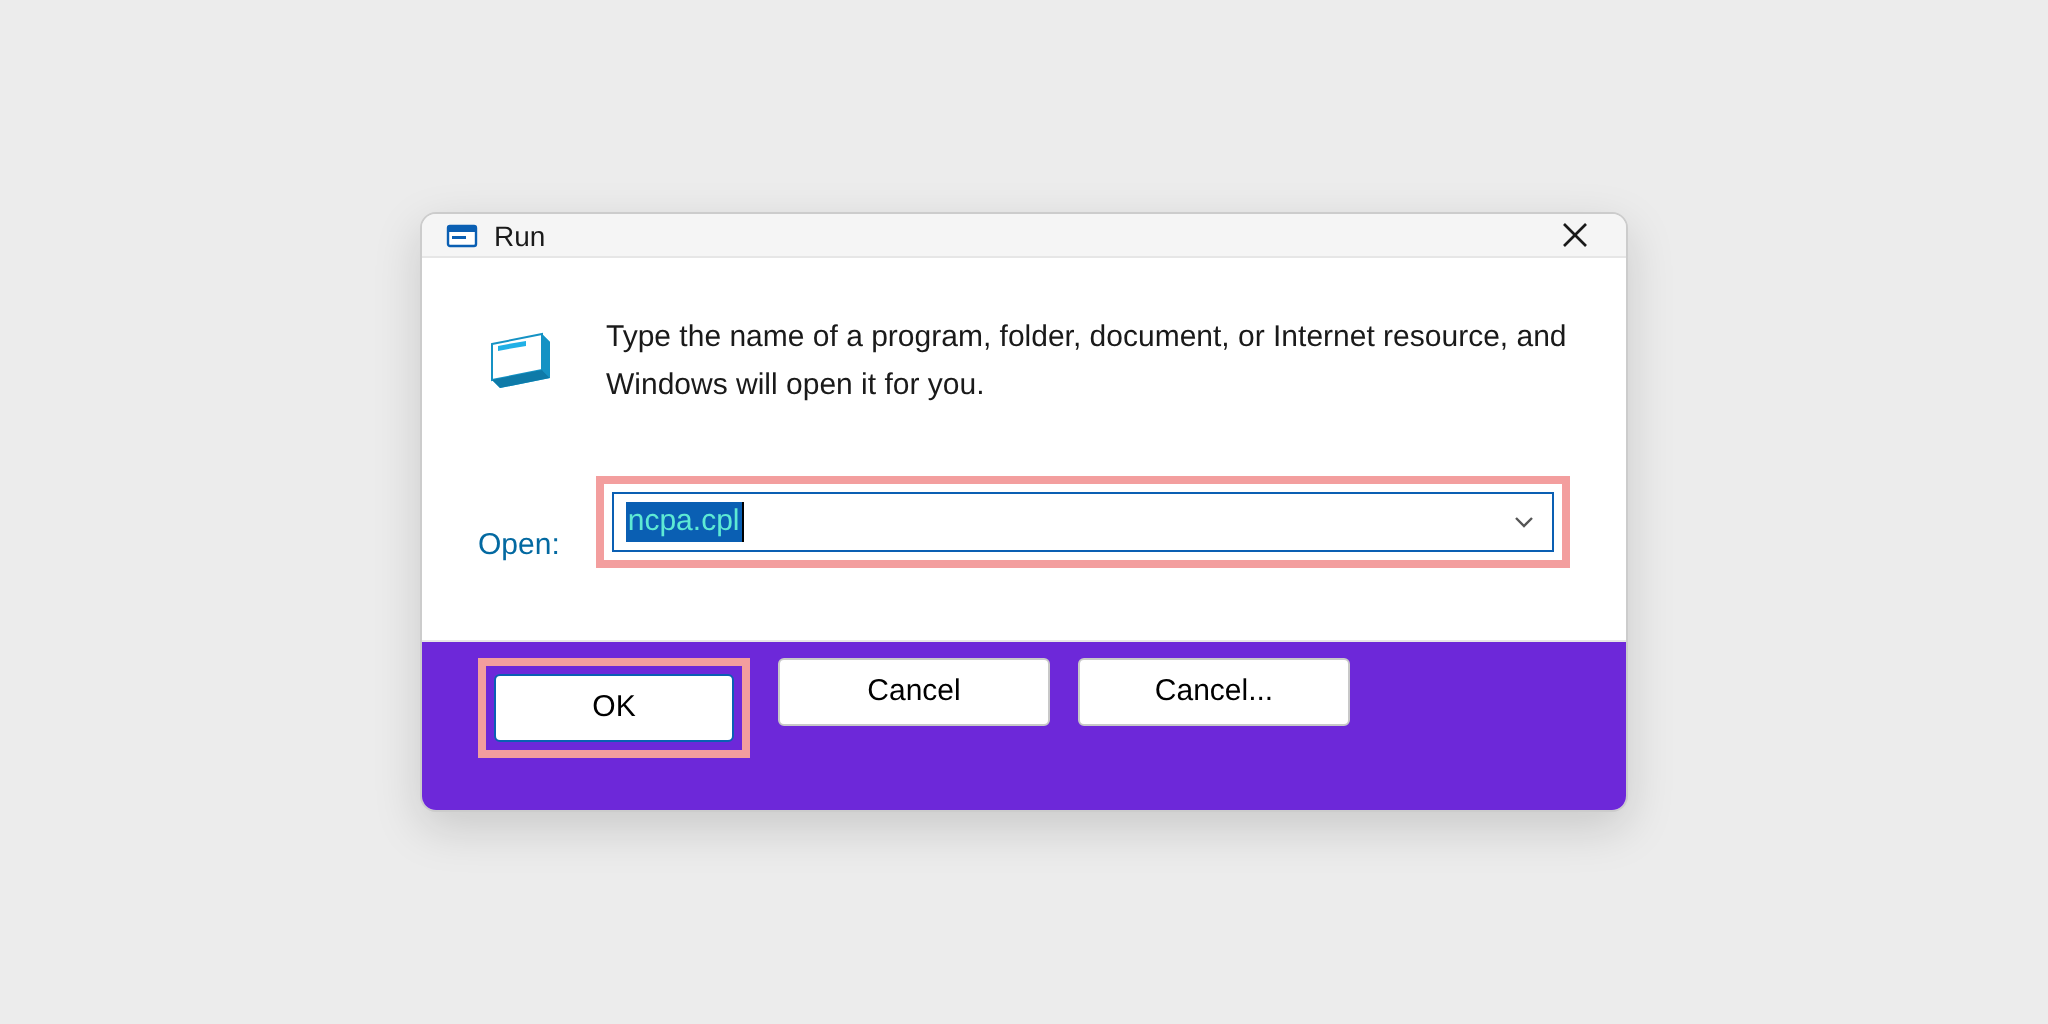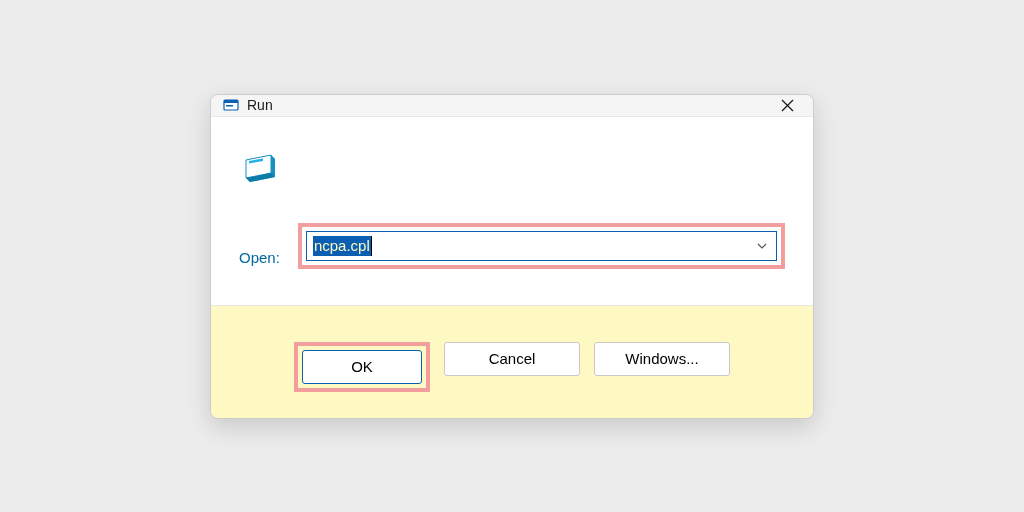--- a/index.html
+++ b/index.html
@@ -97,43 +97,43 @@
       height: 30px;
       border: 1px solid #0a5fb3;
       background: #fff;
       display: flex;
       align-items: center;
     }
     .combo-text {
       display: inline-block;
       margin-left: 6px;
       background: #0a5fb3;
-      color: #fef9c3;
+      color: #5eead4;
       padding: 0 1px;
       font-size: 15px;
       line-height: 20px;
       position: relative;
     }
     .combo-caret {
       position: absolute;
       right: 1px;
       top: 1px;
       bottom: 1px;
       width: 26px;
       display: flex;
       align-items: center;
       justify-content: center;
       cursor: pointer;
     }
     .footer {
-      background: #fef9c3;
+      background: #6d28d9;
       border-top: 1px solid #e6e6e6;
-      padding: 36px 28px 26px 28px;
-      display: flex;
-      justify-content: center;
+      padding: 8px 28px 26px 28px;
+      display: flex;
+      justify-content: flex-start;
       gap: 14px;
     }
     .btn {
       height: 34px;
       width: 136px;
       background: #fff;
       border: 1px solid #c8c8c8;
       border-radius: 3px;
       font-size: 15px;
       font-family: inherit;
@@ -188,20 +188,21 @@
         <svg width="40" height="40" viewBox="0 0 40 40">
           <g transform="translate(4,6)">
             <path d="M 3 5 L 28 0 L 32 4 L 32 22 L 7 27 L 3 23 Z" fill="#21b0e6"></path>
             <path d="M 3 5 L 28 0 L 28 18 L 3 23 Z" fill="#ffffff" stroke="#1592c4" stroke-width="1"></path>
             <path d="M 28 0 L 32 4 L 32 22 L 28 18 Z" fill="#1592c4"></path>
             <path d="M 3 23 L 28 18 L 32 22 L 7 27 Z" fill="#0e7aa8"></path>
             <rect x="6" y="7" width="14" height="2.5" fill="#21b0e6" transform="skewY(-10)"></rect>
           </g>
         </svg>
       </div>
+      <div class="info-text">Type the name of a program, folder, document, or Internet resource, and Windows will open it for you.</div>
     </div>
 
     <div class="open-row">
       <span class="open-label">Open:</span>
       <div class="highlight-box">
         <div class="combo">
           <span class="combo-text">ncpa.cpl<span class="cursor-line"></span></span>
           <div class="combo-caret">
             <svg width="10" height="6" viewBox="0 0 10 6">
               <path d="M1 1 L5 5 L9 1" fill="none" stroke="#555" stroke-width="1.2"></path>
@@ -210,15 +211,15 @@
         </div>
       </div>
     </div>
   </div>
 
   <div class="footer">
     <div class="highlight-btn">
       <button class="btn primary">OK</button>
     </div>
     <button class="btn">Cancel</button>
-    <button class="btn">Windows...</button>
+    <button class="btn">Cancel...</button>
   </div>
 </div>
 
 </body></html>

